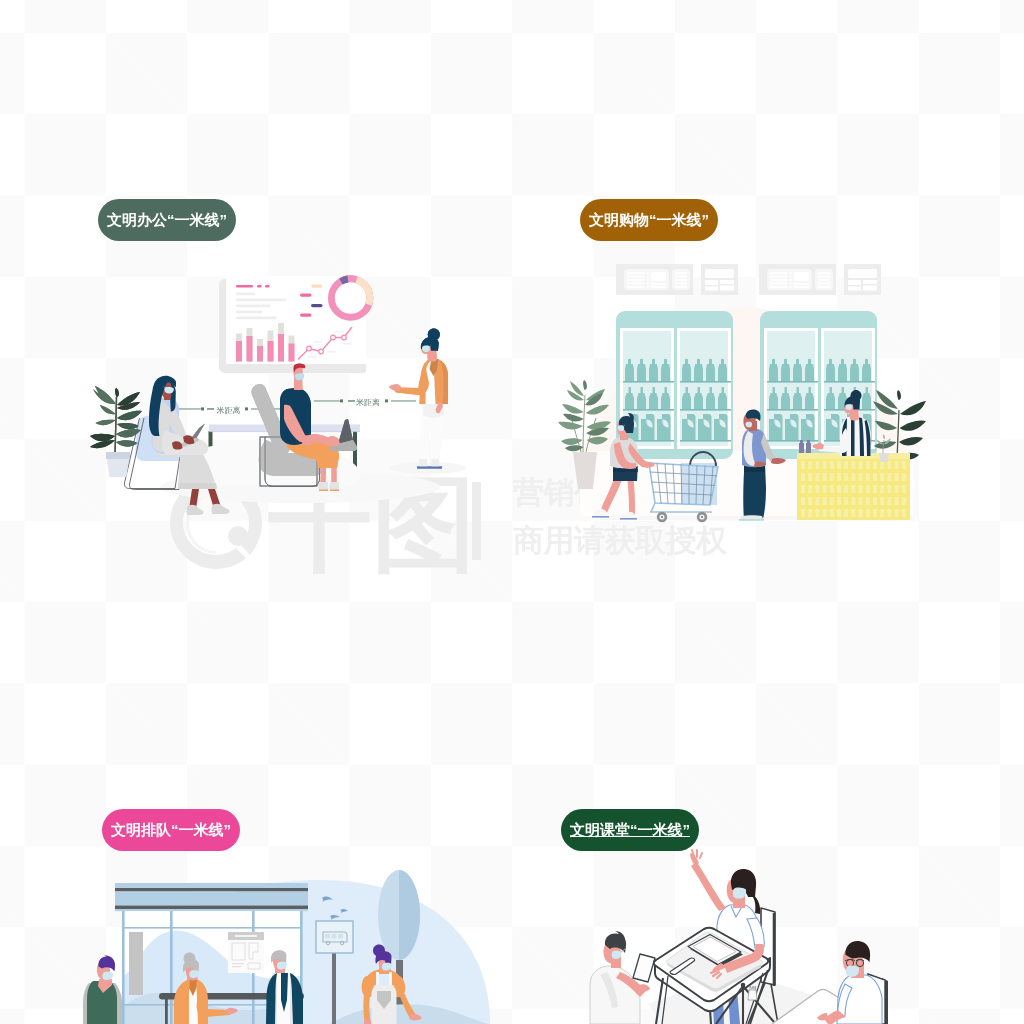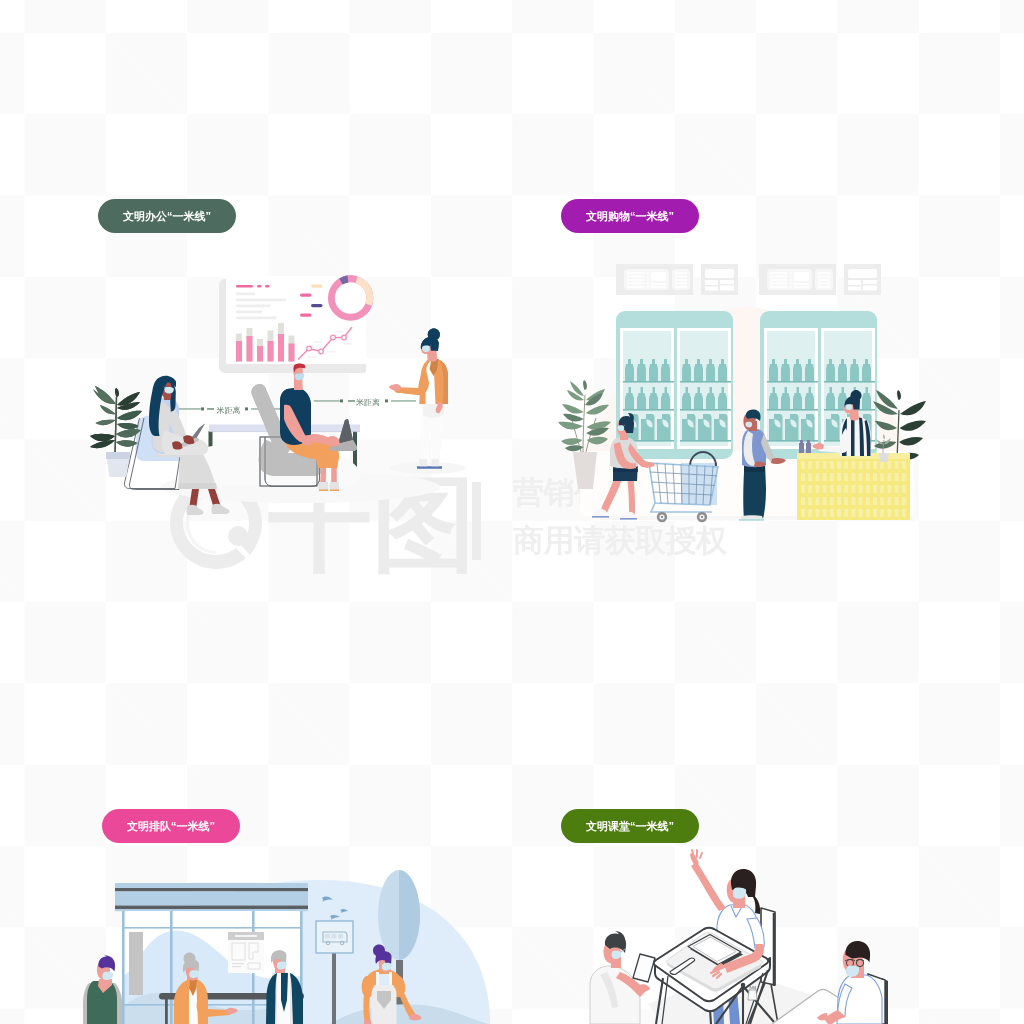--- a/index.html
+++ b/index.html
@@ -21,27 +21,27 @@
     background-position:24.5px 33px, 105.8px 114.3px;
   }
   .panel{position:absolute;}
   #panel-office{left:0;top:0;}
   #panel-shopping{left:0;top:0;}
   #panel-queue{left:0;top:0;}
   #panel-classroom{left:0;top:0;}
   .badge{
     position:absolute;display:inline-flex;align-items:center;justify-content:center;
     color:#fff;border-radius:999px;white-space:nowrap;
-    font-weight:700;letter-spacing:0px;font-size:11px;
-    height:34px;width:138px;
+    font-weight:700;letter-spacing:0px;font-size:15px;
+    height:42px;width:138px;
   }
   #badge-office{left:98px;top:199px;background:#4e6b5f;}
-  #badge-shopping{left:561px;top:199px;background:#a21caf;}
+  #badge-shopping{left:580px;top:199px;background:#a16207;}
   #badge-queue{left:102px;top:809px;background:#ec4899;}
-  #badge-classroom{left:561px;top:809px;background:#4d7c0f;}
+  #badge-classroom{left:561px;top:809px;background:#14532d;text-decoration:underline;}
   svg{display:block;overflow:visible;}
   .wm{position:absolute;pointer-events:none;}
 </style>
 </head>
 <body>
 
 <div id="stage">
   <div id="checker"></div>
 
   <div class="wm" id="wm-layer">

